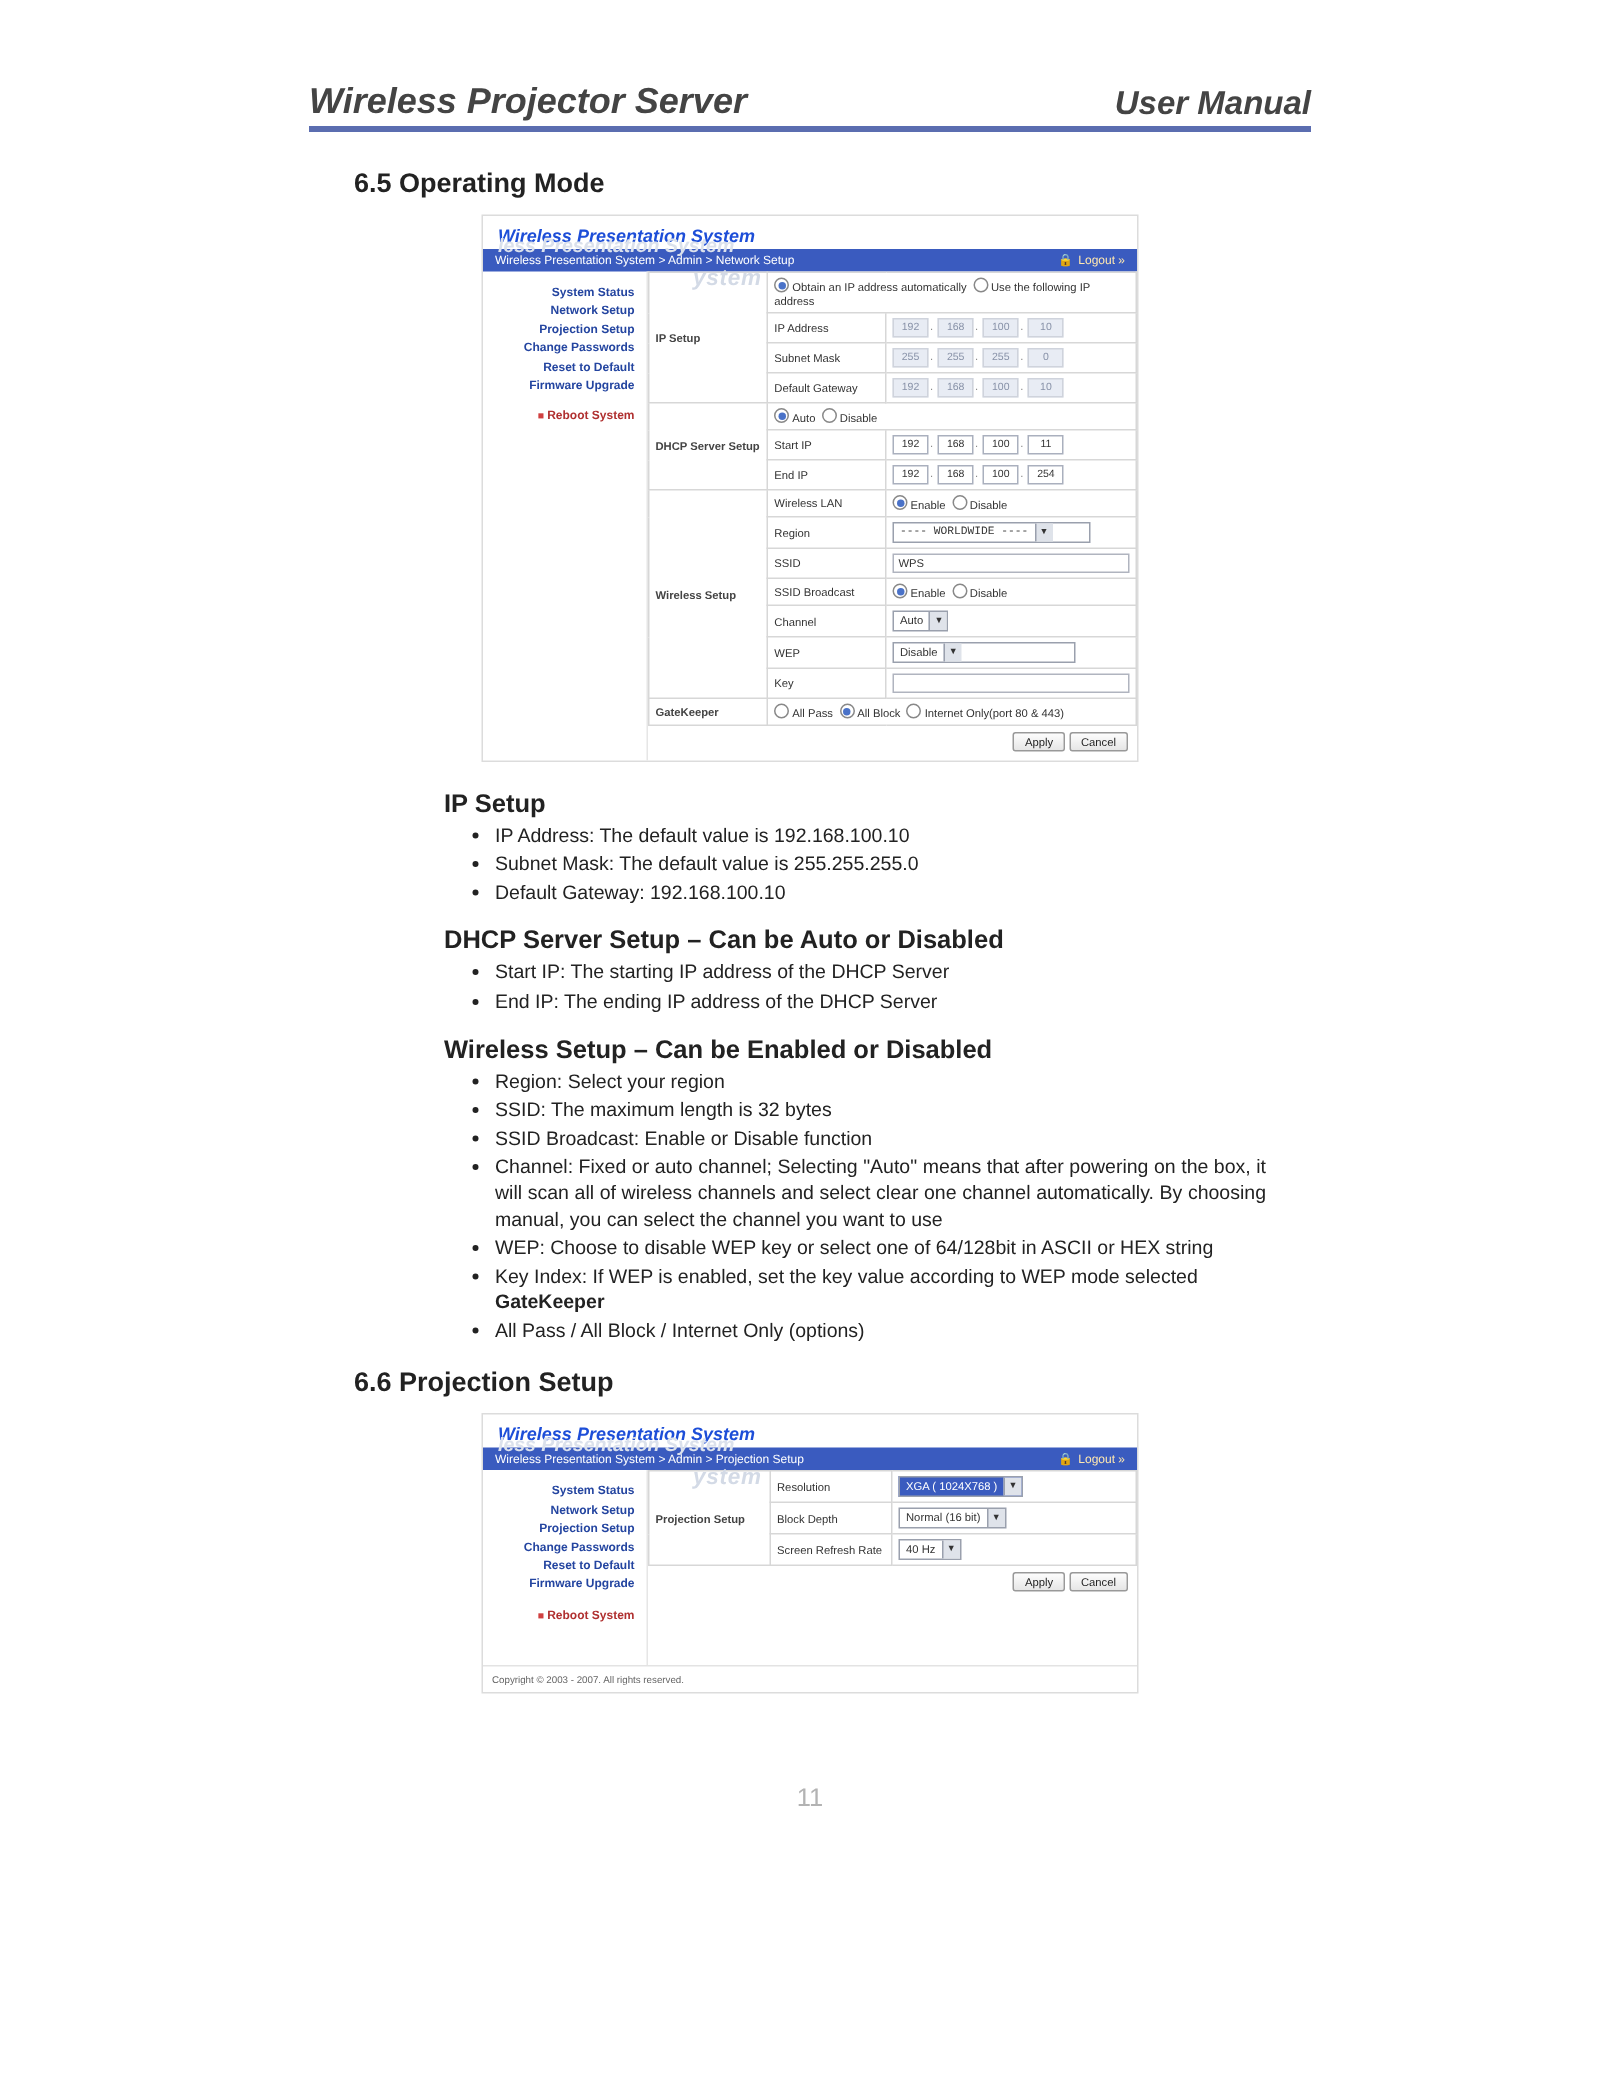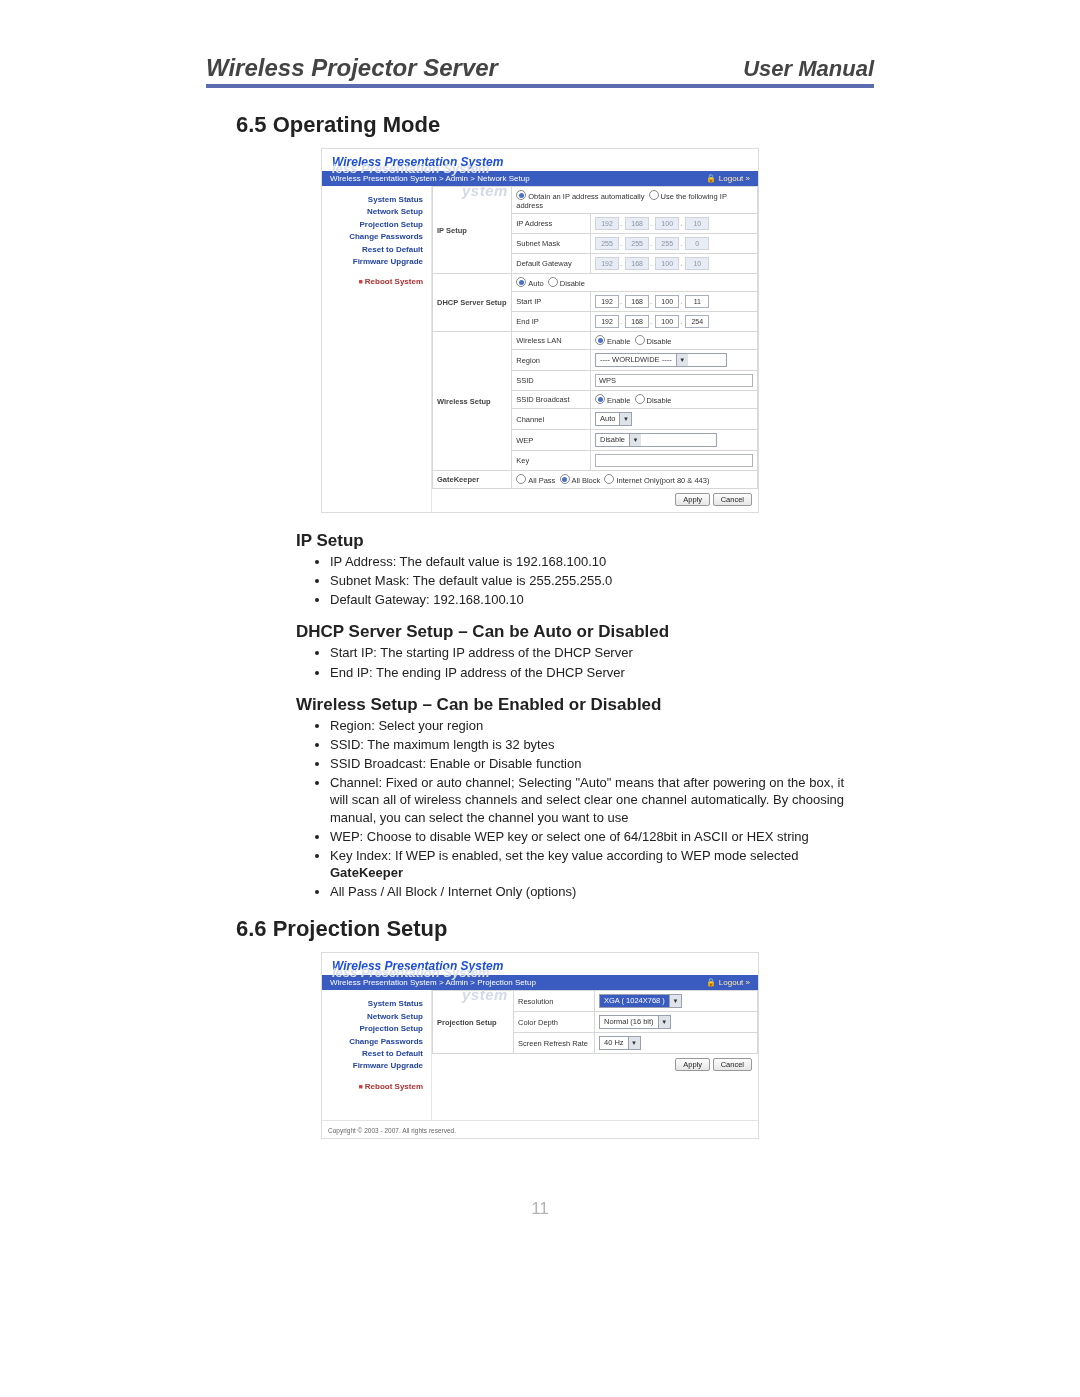--- a/index.html
+++ b/index.html
@@ -32,21 +32,21 @@
     color: #444;
   }
   .doc-header .right {
     font-style: italic;
     font-weight: bold;
     font-size: 22px;
     color: #444;
   }
   .section-num {
     font-weight: bold;
-    font-size: 22px;
+    font-size: 18px;
     margin: 16px 0 10px 30px;
   }
   .subh {
     font-weight: bold;
     font-size: 17px;
     margin: 14px 0 2px 90px;
   }
   ul.body {
     margin: 0 0 6px 100px;
     padding: 0 30px 0 24px;
@@ -296,21 +296,21 @@
             <td class="grp" rowspan="7">Wireless Setup</td>
             <td class="lab">Wireless LAN</td>
             <td class="val">
               <span class="radio checked"></span><span>Enable</span>
               &nbsp;<span class="radio"></span><span>Disable</span>
             </td>
           </tr>
           <tr>
             <td class="lab">Region</td>
             <td class="val">
-              <span class="sel" style="width:130px;">
+              <span class="sel" style="width:130px;font-family:Liberation Mono, monospace;">
                     <span class="seltxt">---- WORLDWIDE ----</span>
                     <span class="selbtn">▼</span>
                   </span>
             </td>
           </tr>
           <tr>
             <td class="lab">SSID</td>
             <td class="val"><span class="txtin" style="width:150px;">WPS</span></td>
           </tr>
           <tr>
@@ -409,21 +409,21 @@
           <tbody>
               <tr>
             <td class="grp" rowspan="3">Projection Setup</td>
             <td class="lab">Resolution</td>
             <td class="val"><span class="sel" style="background:#3a5bbf;color:#fff;">
                     <span class="seltxt">XGA ( 1024X768 )</span>
                     <span class="selbtn">▼</span>
                   </span></td>
           </tr>
           <tr>
-            <td class="lab">Color Depth</td>
+            <td class="lab">Block Depth</td>
             <td class="val"><span class="sel">
                     <span class="seltxt">Normal (16 bit)</span>
                     <span class="selbtn">▼</span>
                   </span></td>
           </tr>
           <tr>
             <td class="lab">Screen Refresh Rate</td>
             <td class="val"><span class="sel">
                     <span class="seltxt">40 Hz</span>
                     <span class="selbtn">▼</span>

